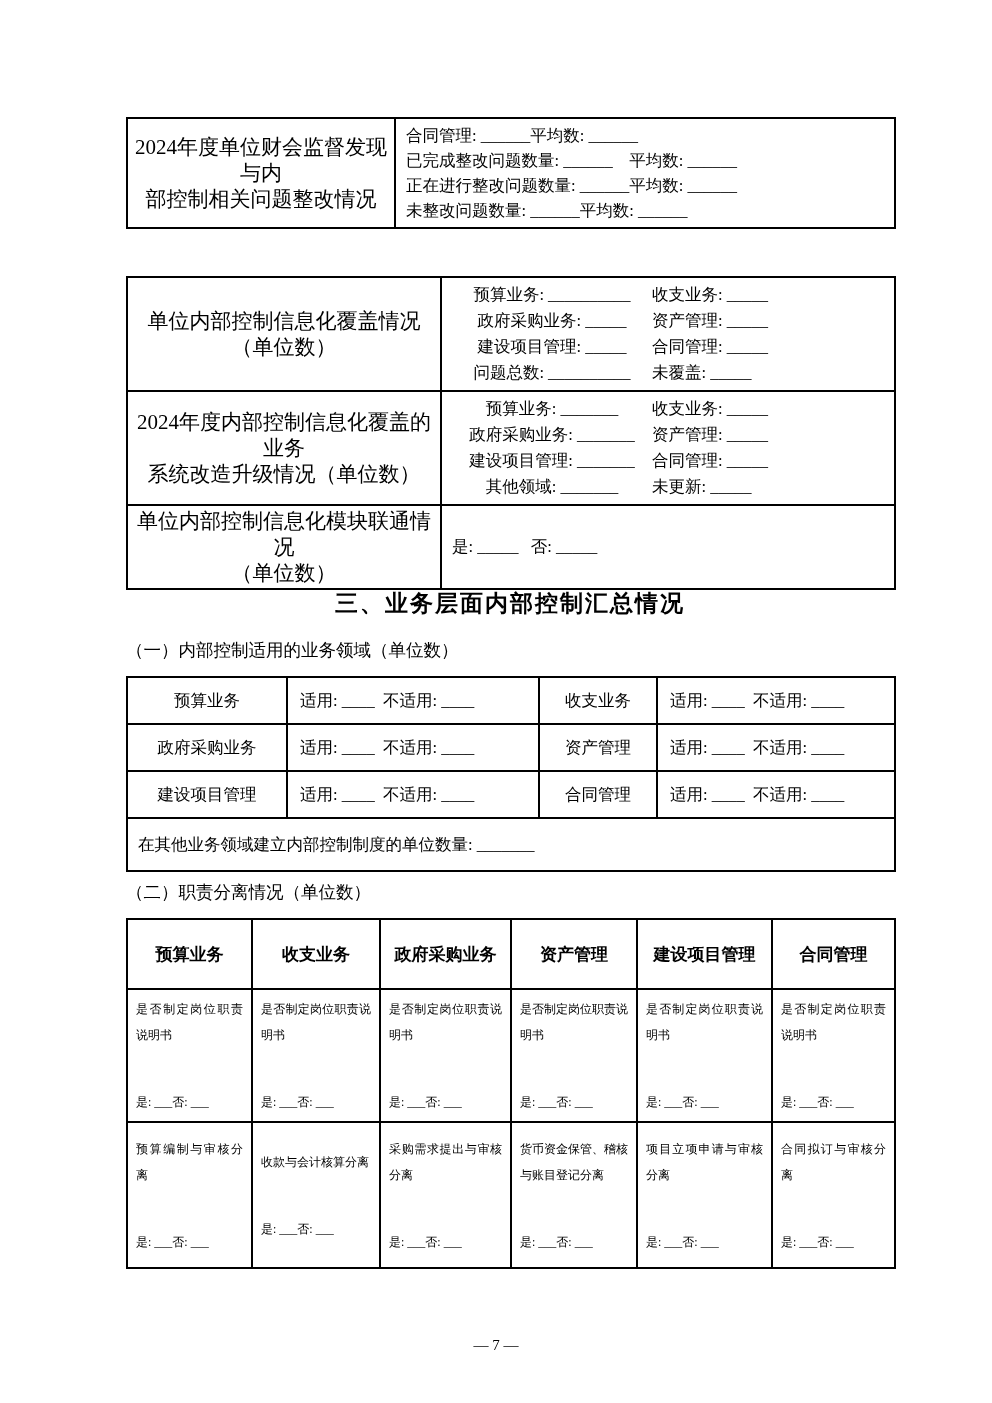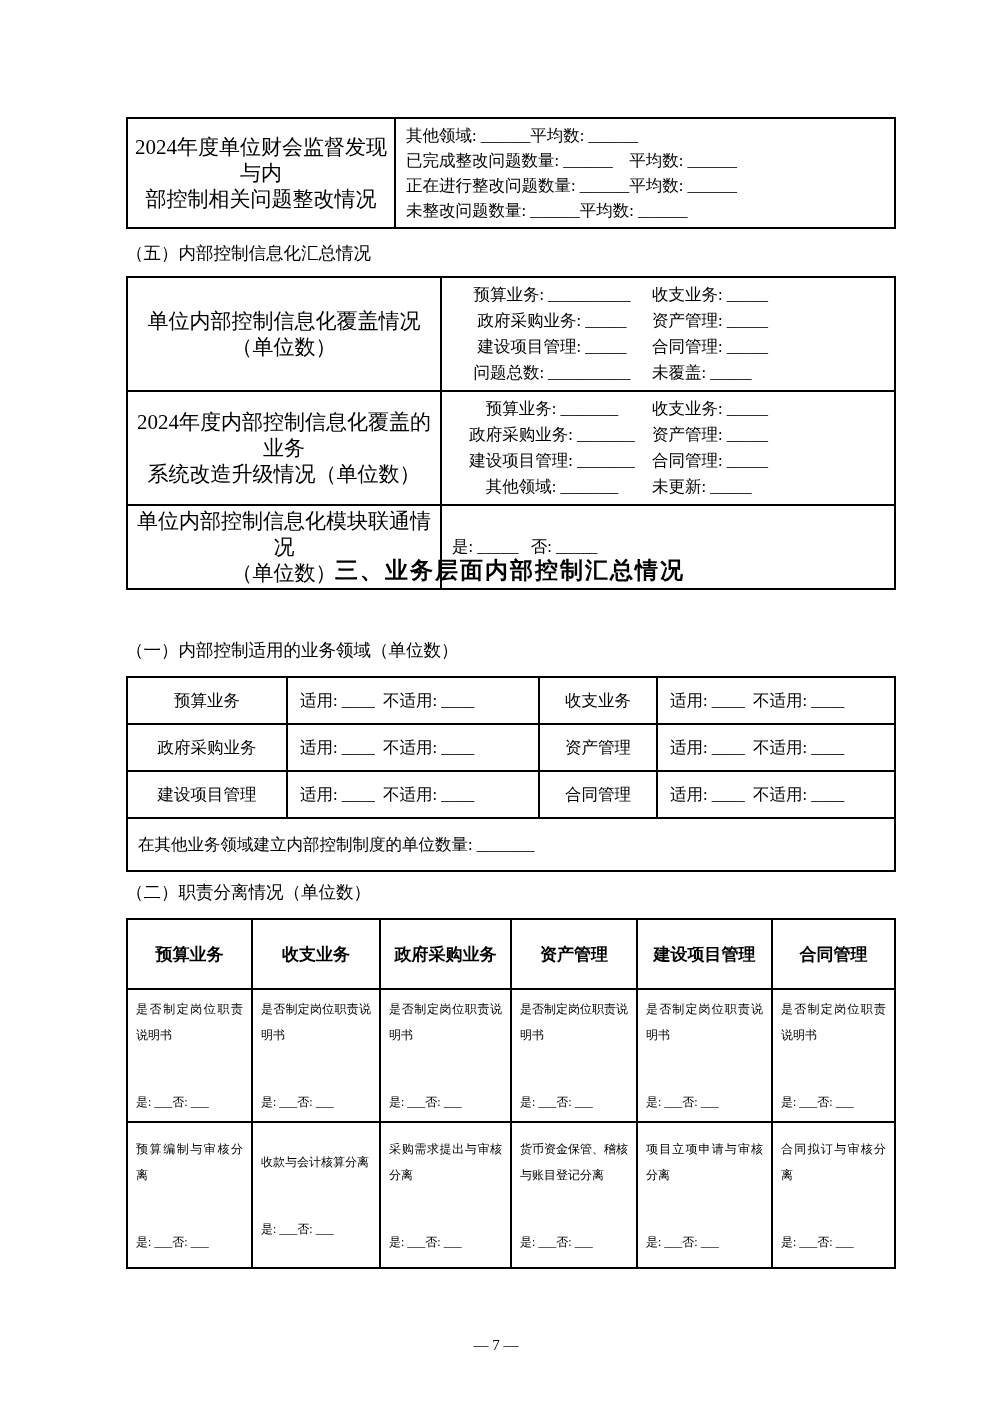--- a/index.html
+++ b/index.html
@@ -31,21 +31,21 @@
   .t-rect .label-cell { width: 268px; }
   .t-rect .line { line-height: 25px; }
 
   
   .h-sub {
     position: absolute; left: 126px; width: 768px;
     font-size: 17.5px; line-height: 24px;
   }
   .h5 { top: 241px; }
   .h-main {
-    position: absolute; left: 126px; top: 553px; width: 768px;
+    position: absolute; left: 126px; top: 586px; width: 768px;
     text-align: center; font-size: 23px; font-weight: bold;
     letter-spacing: 2px; line-height: 36px;
   }
   .hs1 { top: 638px; }
   .hs2 { top: 880px; }
 
   
   .t-info { left: 126px; top: 276px; width: 768px; }
   .t-info .label-cell { width: 314px; }
   .t-info .r1 td { height: 106px; }
@@ -88,30 +88,29 @@
   <table class="t-rect">
     <colgroup>
         <col style="width:268px">
         <col style="width:500px">
       </colgroup>
     <tbody>
         <tr>
       <td class="label-cell">2024年度单位财会监督发现与内
 部控制相关问题整改情况</td>
       <td class="lines-cell">
-        <div class="line">其他领域: ______平均数: ______</div>
+        <div class="line">合同管理: ______平均数: ______</div>
         <div class="line">已完成整改问题数量: ______    平均数: ______</div>
         <div class="line">正在进行整改问题数量: ______平均数: ______</div>
         <div class="line">未整改问题数量: ______平均数: ______</div>
       </td>
     </tr>
   </tbody>
     </table>
 
-  <div class="h-sub h5">（五）内部控制信息化汇总情况</div>
 
   <table class="t-info">
     <colgroup>
         <col style="width:314px">
         <col style="width:454px">
       </colgroup>
     <tbody>
         <tr class="r1">
       <td class="label-cell">单位内部控制信息化覆盖情况
 （单位数）</td>

